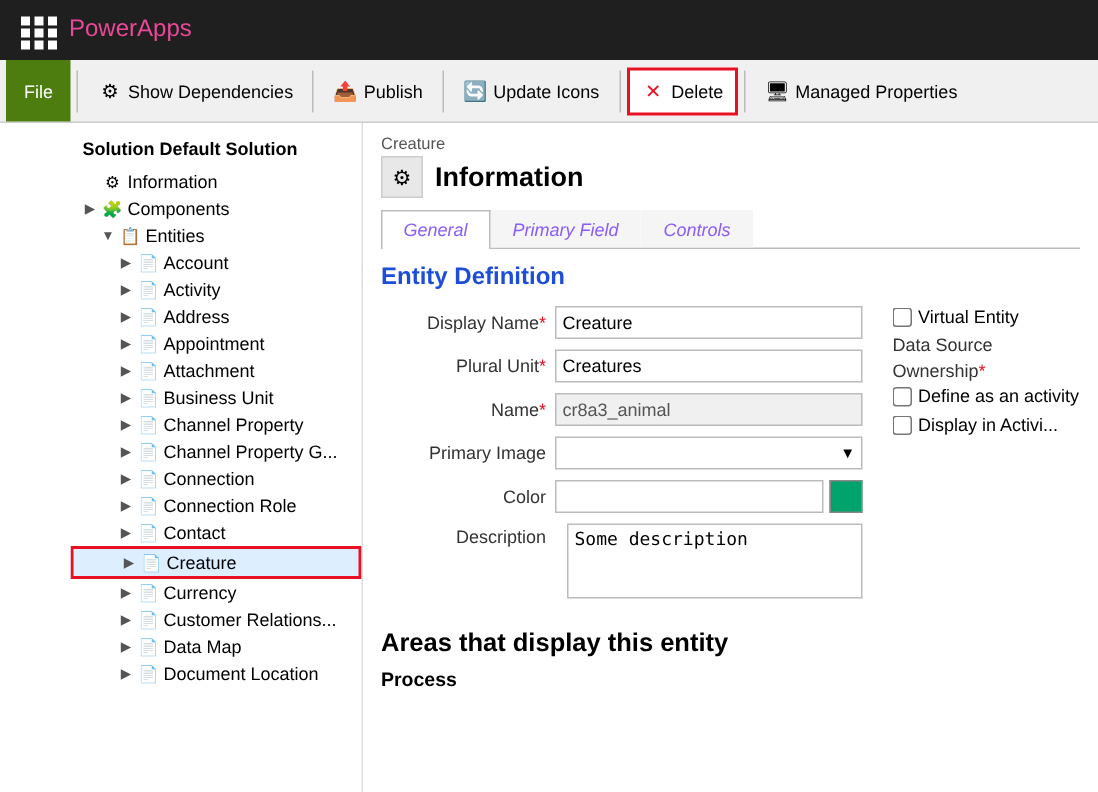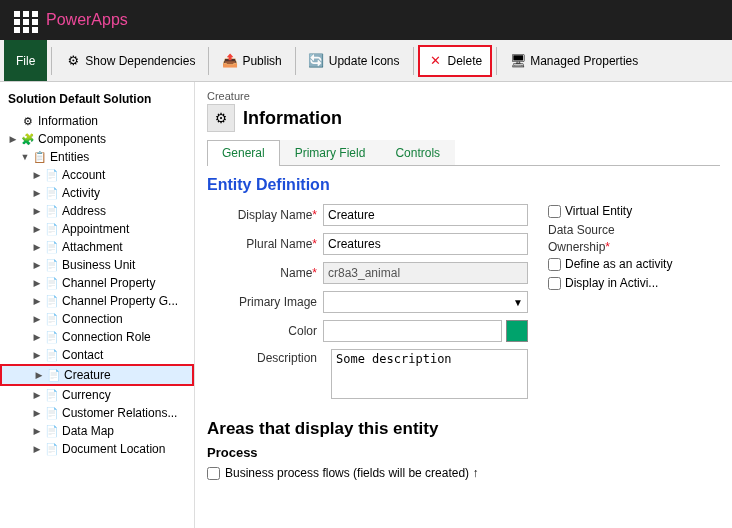--- a/index.html
+++ b/index.html
@@ -34,21 +34,21 @@
     .ribbon {
       background: #f0f0f0;
       border-bottom: 1px solid #ccc;
       height: 42px;
       display: flex;
       align-items: center;
       padding: 0 4px;
       gap: 2px;
     }
     .ribbon-file-btn {
-      background: #14532d;
+      background: #4d7c0f;
       color: #fff;
       border: none;
       padding: 6px 12px;
       font-size: 12px;
       cursor: pointer;
       height: 100%;
     }
     .ribbon-sep {
       width: 1px; height: 28px; background: #bbb; margin: 0 2px;
     }
@@ -73,20 +73,21 @@
       display: inline-flex;
       align-items: center;
       justify-content: center;
       font-size: 13px;
     }
 
     
     .main-layout {
       display: flex;
       height: calc(528px - 40px - 42px);
+      padding-left: 47px;
     }
 
     
     .sidebar {
       width: 195px;
       border-right: 1px solid #ddd;
       overflow-y: auto;
       flex-shrink: 0;
       padding: 6px 0;
     }
@@ -161,22 +162,23 @@
       border-bottom: 1px solid #bbb;
       margin-bottom: 10px;
       gap: 0;
     }
     .tab {
       padding: 5px 14px;
       cursor: pointer;
       border: 1px solid transparent;
       border-bottom: none;
       font-size: 12px;
-      color: #15803d;
+      color: #8b5cf6;
       background: #f5f5f5;
+      font-style: italic;
     }
     .tab.active {
       background: #fff;
       border-color: #bbb;
       border-bottom-color: #fff;
       margin-bottom: -1px;
       z-index: 1;
     }
 
     
@@ -469,21 +471,21 @@
 
         <div class="form-row">
           <span class="form-label">
             <span>Display Name</span><span class="required">*</span>
           </span>
           <input type="text" class="form-input" value="Creature" style="">
         </div>
 
         <div class="form-row">
           <span class="form-label">
-            <span>Plural Name</span><span class="required">*</span>
+            <span>Plural Unit</span><span class="required">*</span>
           </span>
           <input type="text" class="form-input" value="Creatures" style="">
         </div>
 
         <div class="form-row">
           <span class="form-label">
             <span>Name</span><span class="required">*</span>
           </span>
           <input type="text" class="form-input disabled" value="cr8a3_animal" readonly="" style="background: rgb(240, 240, 240); color: rgb(85, 85, 85);">
         </div>
@@ -531,19 +533,15 @@
         </div>
       </div>
     </div>
 
     <div class="areas-section">
       <div class="areas-title">Areas that display this entity</div>
     </div>
 
     <div class="process-section">
       <div class="process-title">Process</div>
-      <div class="check-row">
-        <input type="checkbox" style="">
-        <span>Business process flows (fields will be created) ↑</span>
-      </div>
     </div>
   </div>
 </div>
 
 </body></html>

